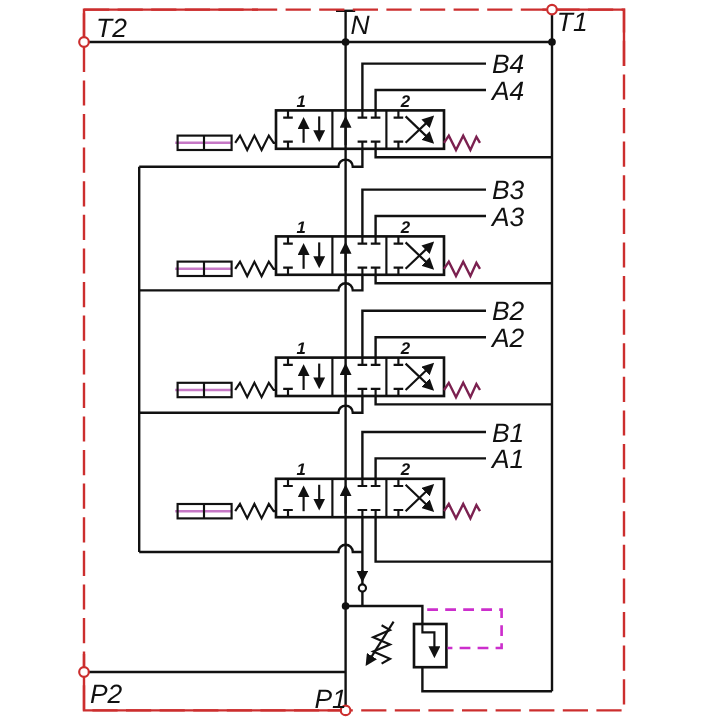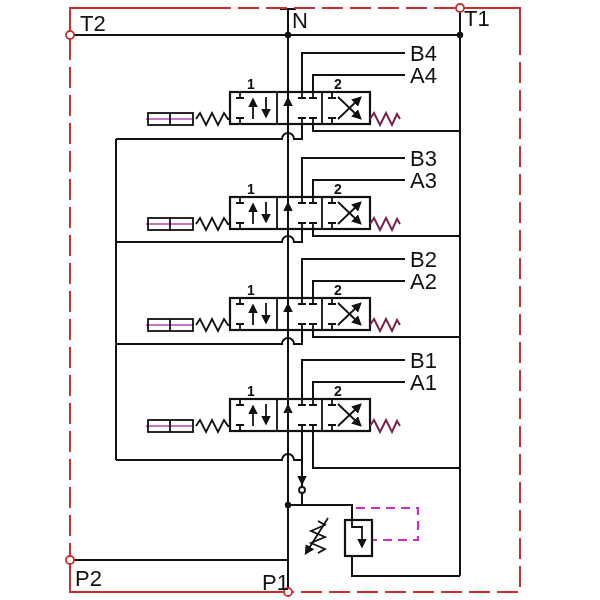--- a/index.html
+++ b/index.html
@@ -1,20 +1,20 @@
 <!DOCTYPE html>
 <html style="--line: #111111; --border-red: #cc2e2e; --magenta: #cc2ecc; --actuator-magenta: #c678c6; --spring-maroon: #7b2150; --background: #ffffff;"><head>
 <meta charset="utf-8">
 <style>
   :root{
     --line:#111111; --border-red:#cc2e2e; --magenta:#cc2ecc;
     --actuator-magenta:#c678c6; --spring-maroon:#7b2150; --background:#ffffff;
   }
   html,body{margin:0;padding:0;background:var(--background);}
-  .stage{width:600px;height:600px;position:relative;background:var(--background);}
+  .stage{width:600px;height:600px;position:relative;background:var(--background);font-style:italic;}
   svg{display:block;}
   .st{stroke:var(--line);stroke-width:2;fill:none;stroke-linecap:butt;}
   .thin{stroke:var(--line);stroke-width:1.8;fill:none;}
   .body{stroke:var(--line);stroke-width:2.2;fill:none;}
   .actline{stroke:var(--actuator-magenta);stroke-width:2;fill:none;}
   .spr{stroke:var(--spring-maroon);stroke-width:2;fill:none;}
   .red{stroke:var(--border-red);stroke-width:2;fill:none;}
   .redsolid{stroke:var(--border-red);stroke-width:2;fill:none;}
   .pilot{stroke:var(--magenta);stroke-width:2.2;fill:none;stroke-dasharray:9 6;}
   .dot{fill:var(--line);stroke:none;}

